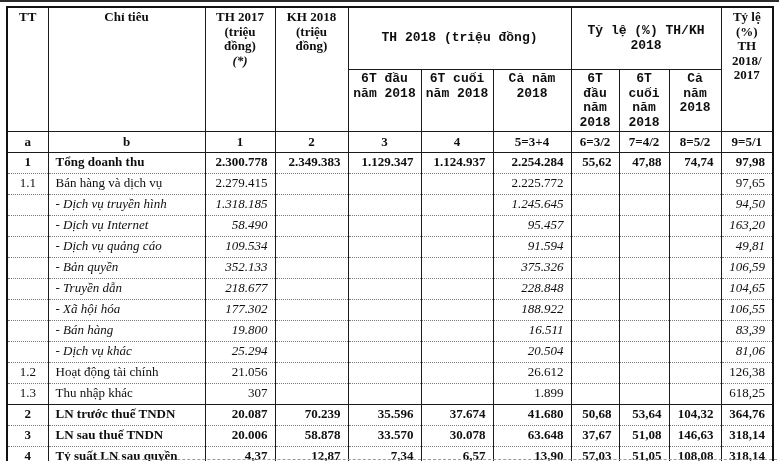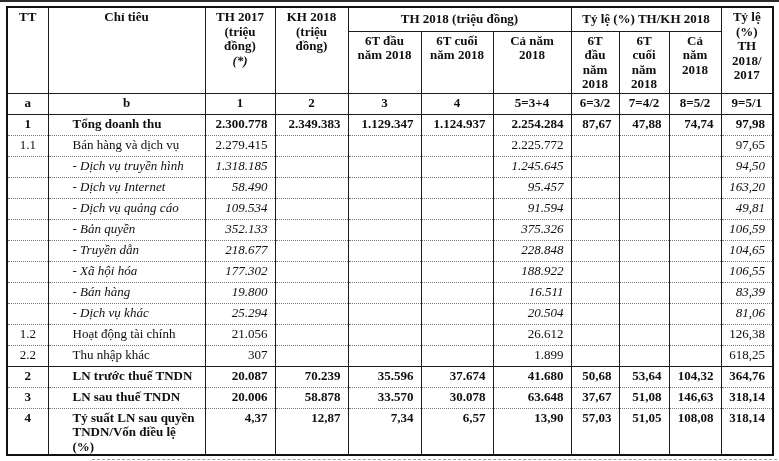--- a/index.html
+++ b/index.html
@@ -48,43 +48,43 @@
   }
   thead th {
     font-weight: bold;
     text-align: center;
     vertical-align: top;
     padding: 2px 2px 0 2px;
     white-space: pre-line;
     border-bottom: 1px solid #1b1b1b;
   }
   thead tr.group-row { height: 20px; margin-left: 12px; }
-  thead tr.sub-row { height: 62px; }
+  thead tr.sub-row { height: 62px; font-family: Liberation Mono, monospace; }
   thead tr.code-row { height: 21px; }
   thead tr.code-row th {
     vertical-align: middle;
     padding: 0 2px;
     border-top: 1px solid #1b1b1b;
     border-bottom: 1.5px solid #1b1b1b;
   }
-  thead th.group { vertical-align: middle; padding: 4px 2px; }
+  thead th.group { vertical-align: middle; padding: 16px 2px; font-family: Liberation Mono, monospace; }
   th .note { font-style: italic; }
   tbody tr { height: 21px; }
   tbody tr.tall { height: 38px; }
   tbody td {
     padding: 2px 5px 0 5px;
     vertical-align: top;
     border-top: 1px dotted #787878;
   }
   tbody tr:first-child td { border-top: 1.5px solid #1b1b1b; }
   tbody tr.sep-solid td { border-top: 1px solid #1b1b1b; }
   tbody tr.r-bold td { font-weight: bold; }
   tbody tr.r-italic td { font-style: italic; }
   td.c-tt { text-align: center; padding-left: 1px; padding-right: 1px; }
-  td.c-label { text-align: left; padding-left: 24px; }
+  td.c-label { text-align: left; padding-left: 7px; }
   td.c-num { text-align: right; padding-right: 7px; }
 </style>
 </head>
 <body>
 
 <div class="page">
   <div class="scan-top-line"></div>
 
   <table class="fin">
     <colgroup>
@@ -154,21 +154,21 @@
     </thead>
     <tbody>
         <tr class="r-bold">
           <td class="c-tt">1</td>
           <td class="c-label">Tổng doanh thu</td>
           <td class="c-num">2.300.778</td>
           <td class="c-num">2.349.383</td>
           <td class="c-num">1.129.347</td>
           <td class="c-num">1.124.937</td>
           <td class="c-num">2.254.284</td>
-          <td class="c-num">87,67</td>
+          <td class="c-num">55,62</td>
           <td class="c-num">47,88</td>
           <td class="c-num">74,74</td>
           <td class="c-num">97,98</td>
         </tr>
         <tr class="r-normal">
           <td class="c-tt">1.1</td>
           <td class="c-label">Bán hàng và dịch vụ</td>
           <td class="c-num">2.279.415</td>
           <td class="c-num"></td>
           <td class="c-num"></td>
@@ -290,21 +290,21 @@
           <td class="c-num"></td>
           <td class="c-num"></td>
           <td class="c-num"></td>
           <td class="c-num">26.612</td>
           <td class="c-num"></td>
           <td class="c-num"></td>
           <td class="c-num"></td>
           <td class="c-num">126,38</td>
         </tr>
         <tr class="r-normal">
-          <td class="c-tt">2.2</td>
+          <td class="c-tt">1.3</td>
           <td class="c-label">Thu nhập khác</td>
           <td class="c-num">307</td>
           <td class="c-num"></td>
           <td class="c-num"></td>
           <td class="c-num"></td>
           <td class="c-num">1.899</td>
           <td class="c-num"></td>
           <td class="c-num"></td>
           <td class="c-num"></td>
           <td class="c-num">618,25</td>

